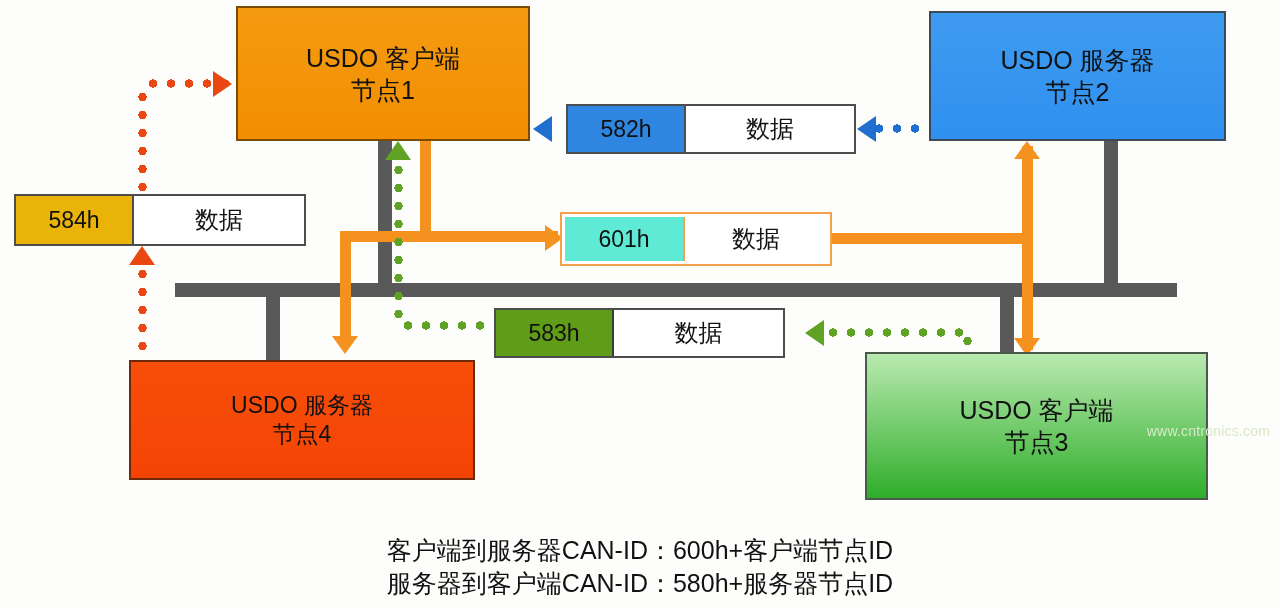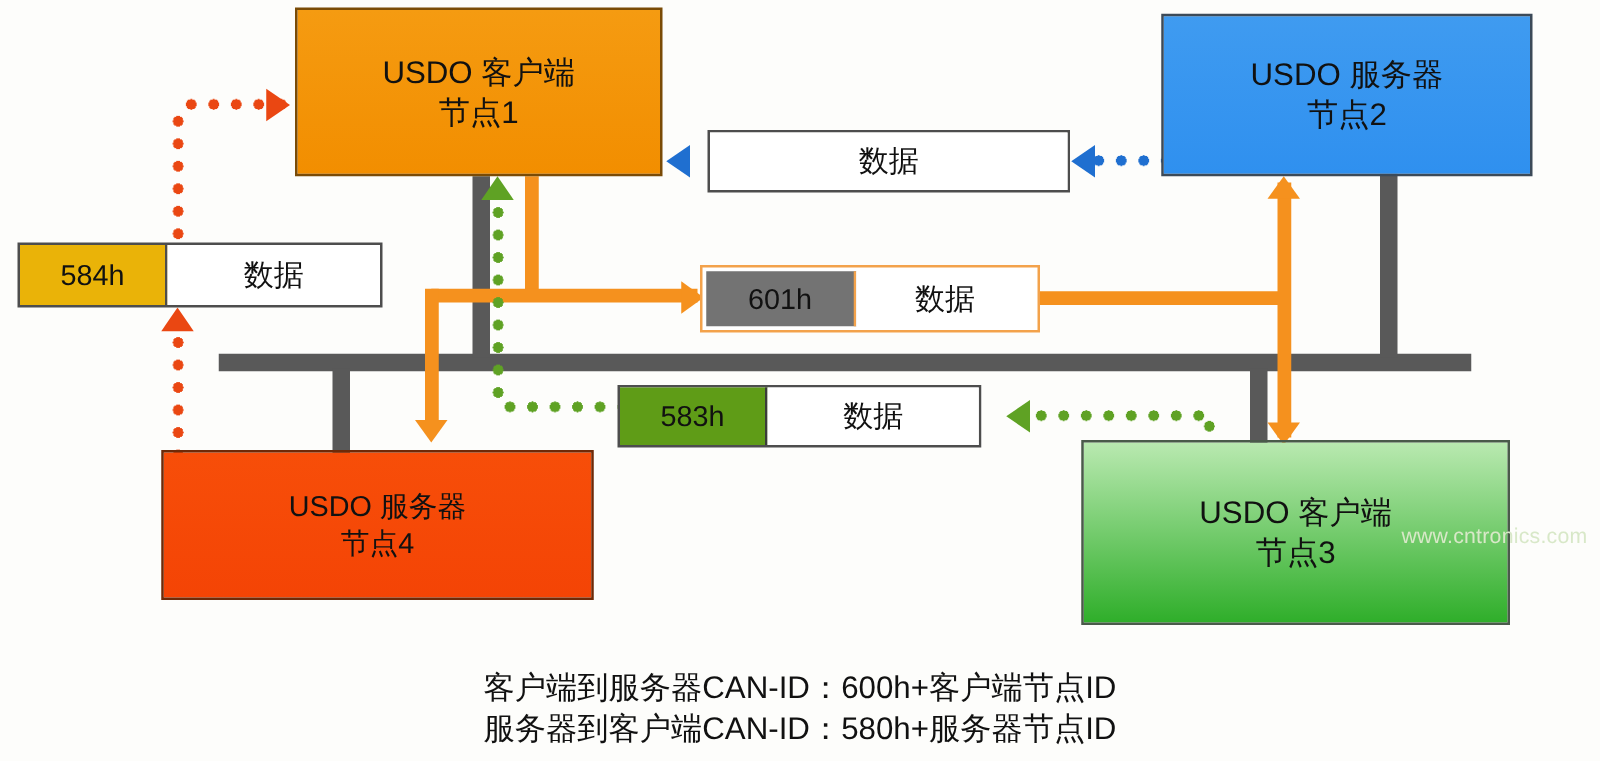--- a/index.html
+++ b/index.html
@@ -60,21 +60,21 @@
     box-sizing:border-box;flex:1;
     display:flex;align-items:center;justify-content:center;
     font-size:24px;color:#111;background:#fff;
   }
   #frame582{left:566px;top:104px;width:290px;height:50px;}
   #frame582 .id{width:118px;background:#2e86e0;border-right:2px solid #4d4d4d;}
   #frame584{left:14px;top:194px;width:292px;height:52px;}
   #frame584 .id{width:118px;background:#eab308;border-right:2px solid #4d4d4d;}
   #frame601{left:560px;top:212px;width:272px;height:54px;
             border:2px solid #f3a24b;background:#fff;padding:3px;}
-  #frame601 .id{width:120px;background:#737373;border-right:2px solid #f3a24b;}
+  #frame601 .id{width:120px;background:#5eead4;border-right:2px solid #f3a24b;}
   #frame583{left:494px;top:308px;width:291px;height:50px;}
   #frame583 .id{width:118px;background:#5f9c17;border-right:2px solid #3b3b3b;}
 
   
   .ln{position:absolute;background:#f5911e;z-index:5;}
   .ar{position:absolute;width:0;height:0;z-index:5;}
   .ar.up{border-left:13px solid transparent;border-right:13px solid transparent;border-bottom:18px solid #f5911e;}
   .ar.down{border-left:13px solid transparent;border-right:13px solid transparent;border-top:18px solid #f5911e;}
   .ar.right{border-top:13px solid transparent;border-bottom:13px solid transparent;border-left:18px solid #f5911e;}
   .ar.left-blue{border-top:13px solid transparent;border-bottom:13px solid transparent;border-right:19px solid #1f6fd0;}
@@ -98,21 +98,21 @@
   #caption{
     position:absolute;left:0;top:534px;width:1280px;
     text-align:center;color:#111;
     font-size:25px;line-height:1.33;
     font-family:"Liberation Sans","DejaVu Sans",sans-serif;
     z-index:8;
   }
   #caption div{white-space:nowrap;}
   #watermark{
     position:absolute;right:10px;bottom:6px;
-    color:#d8e8c8;font-size:17px;letter-spacing:.2px;z-index:9;
+    color:#d8e8c8;font-size:14px;letter-spacing:.2px;z-index:9;
   }
 </style>
 </head>
 <body>
 
 <div id="stage">
 
   <div class="bus" id="bus-main"></div>
   <div class="bus" id="stub-n1"></div>
   <div class="bus" id="stub-n4"></div>
@@ -161,20 +161,21 @@
   <div class="node" id="node4">
     <span class="l1">USDO 服务器</span>
     <span class="l2">节点4</span>
   </div>
   <div class="node" id="node3">
     <span class="l1">USDO 客户端</span>
     <span class="l2">节点3</span>
   </div>
 
   <div class="frame" id="frame582">
+    <div class="id">582h</div>
     <div class="payload">数据</div>
   </div>
   <div class="frame" id="frame584">
     <div class="id">584h</div>
     <div class="payload">数据</div>
   </div>
   <div class="frame" id="frame601">
     <div class="id">601h</div>
     <div class="payload">数据</div>
   </div>

